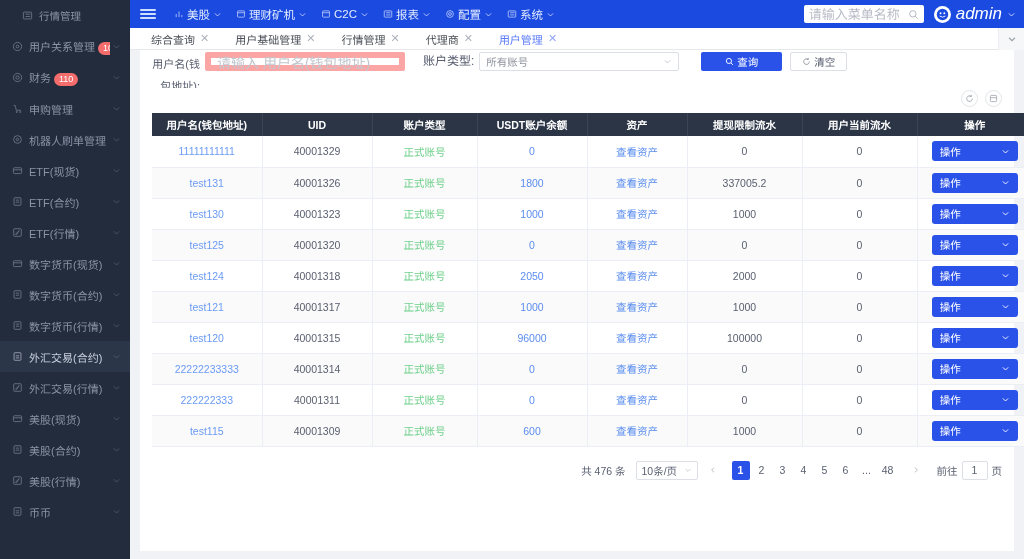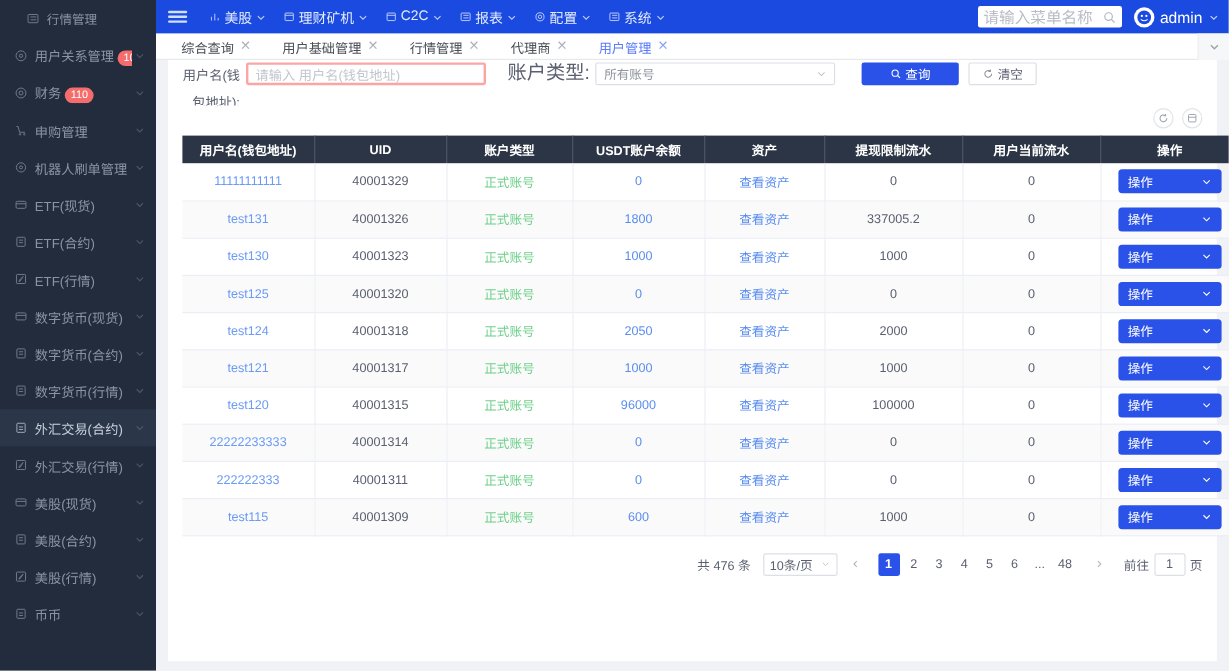--- a/index.html
+++ b/index.html
@@ -105,21 +105,21 @@
     font-family: inherit;
     background: transparent;
   }
   .search-box input::placeholder { color: #b8bcc6; }
   .user-chip { display: flex; align-items: center; gap: 5px; cursor: pointer; }
   .avatar {
     width: 17px; height: 17px; border-radius: 50%;
     background: #fff;
     display: flex; align-items: center; justify-content: center;
   }
-  .user-name { color: #fff; font-size: 13px; }
+  .user-name { color: #fff; font-size: 17px; font-style: italic; }
 
   
   .tabbar {
     height: 22px;
     background: #fff;
     border-bottom: 1px solid #e6e8eb;
     display: flex; align-items: center;
     padding-left: 8px;
     flex: 0 0 22px;
     position: relative;
@@ -168,28 +168,28 @@
   }
   .form-field { display: flex; align-items: flex-start; }
   .form-label {
     font-size: 11px; color: #5a6070;
     width: 48px; text-align: right;
     line-height: 22px;
     margin-top: 1px;
   }
   .form-input {
     width: 200px; height: 19px;
-    border: 2px solid #fca5a5; border-radius: 2px;
-    font-size: 11px; color: #c2c6ce;
+    border: 6px solid #fca5a5; border-radius: 2px;
+    font-size: 14px; color: #c2c6ce;
     padding: 0 6px;
     display: flex; align-items: center;
     margin-left: 5px;
     background:#fff;
   }
-  .form-label2 { font-size:16px; color:#5a6070; margin-left: 18px; line-height: 19px;}
+  .form-label2 { font-size:12px; color:#5a6070; margin-left: 18px; line-height: 19px;}
   .form-select {
     width: 200px; height: 19px;
     border: 1px solid #dcdfe6; border-radius: 2px;
     font-size: 10.5px; color: #8f949e;
     padding: 0 6px;
     display: flex; align-items: center; justify-content: space-between;
     margin-left: 5px; background: #fff;
   }
   .btn-primary {
     background: #2b52e8; color: #fff;

